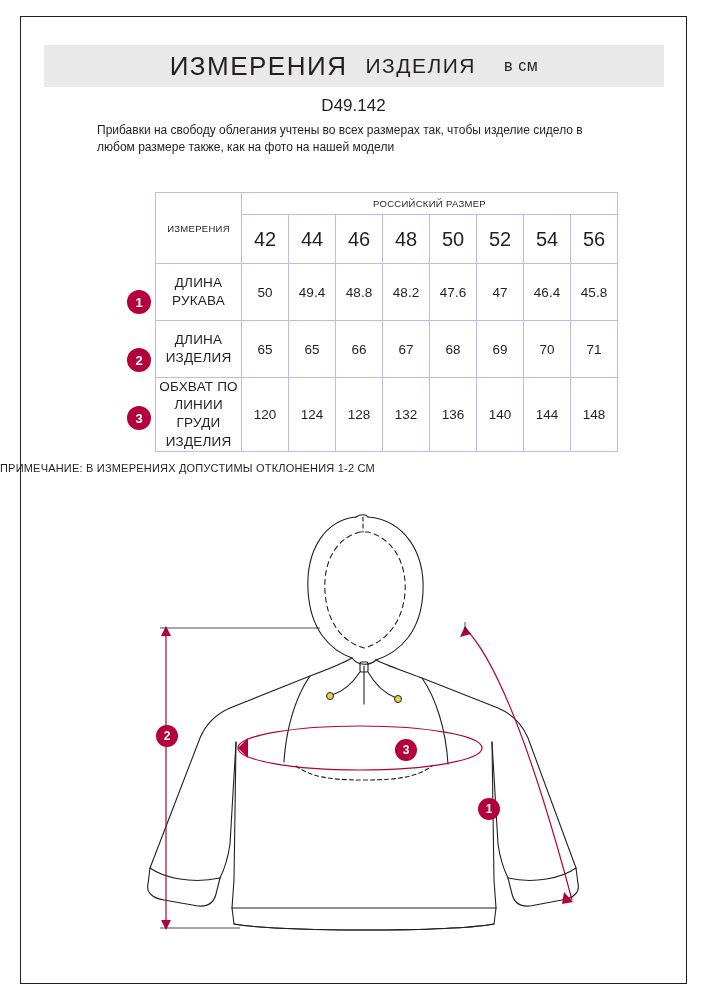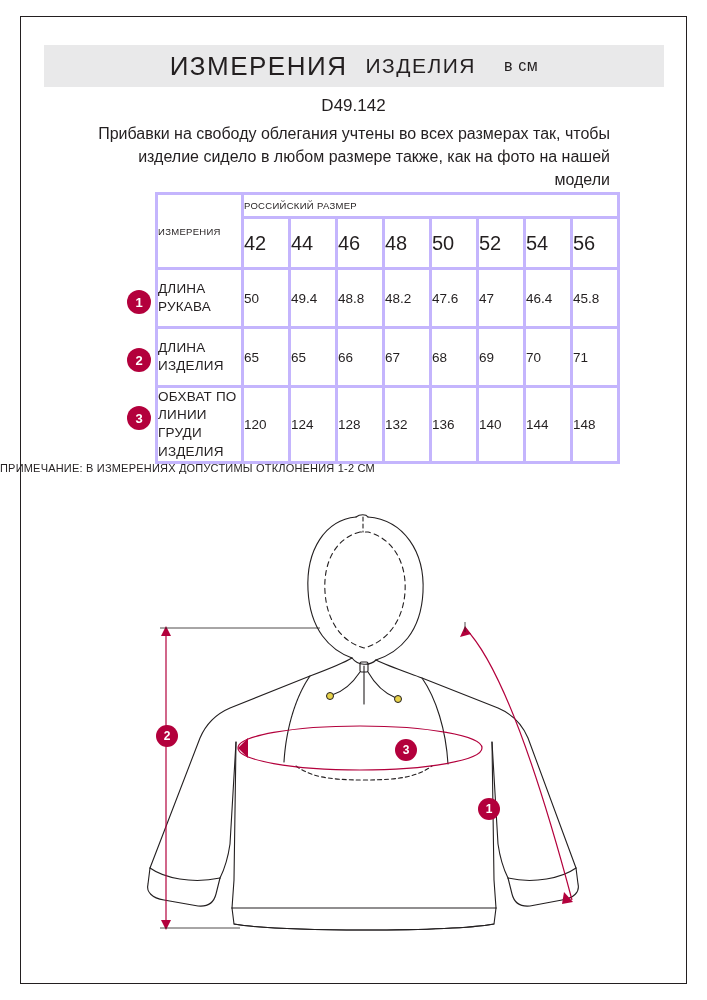--- a/index.html
+++ b/index.html
@@ -74,36 +74,36 @@
     left: 0;
     width: 707px;
     text-align: center;
     font-size: 17px;
   }
   .intro {
     position: absolute;
     top: 122px;
     left: 97px;
     width: 513px;
-    text-align: right;
-    font-size: 16px;
+    text-align: left;
+    font-size: 12px;
     line-height: 1.45;
   }
 
   
   .size-table {
     position: absolute;
     left: 155px;
     top: 192px;
     border-collapse: collapse;
     table-layout: fixed;
   }
   .size-table td, .size-table th {
-    border: 3px solid #c4b5fd;
-    text-align: left;
+    border: 1px solid #c4b5fd;
+    text-align: center;
     vertical-align: middle;
     font-weight: 400;
     padding: 0;
   }
   .col-label { width: 86px; }
   .col-size { width: 47px; }
   .row-head-top td { height: 21px; font-size: 9.5px; letter-spacing: 0.3px; }
   .row-sizes td { height: 48px; }
   .measure-head {
     font-size: 9.5px;

